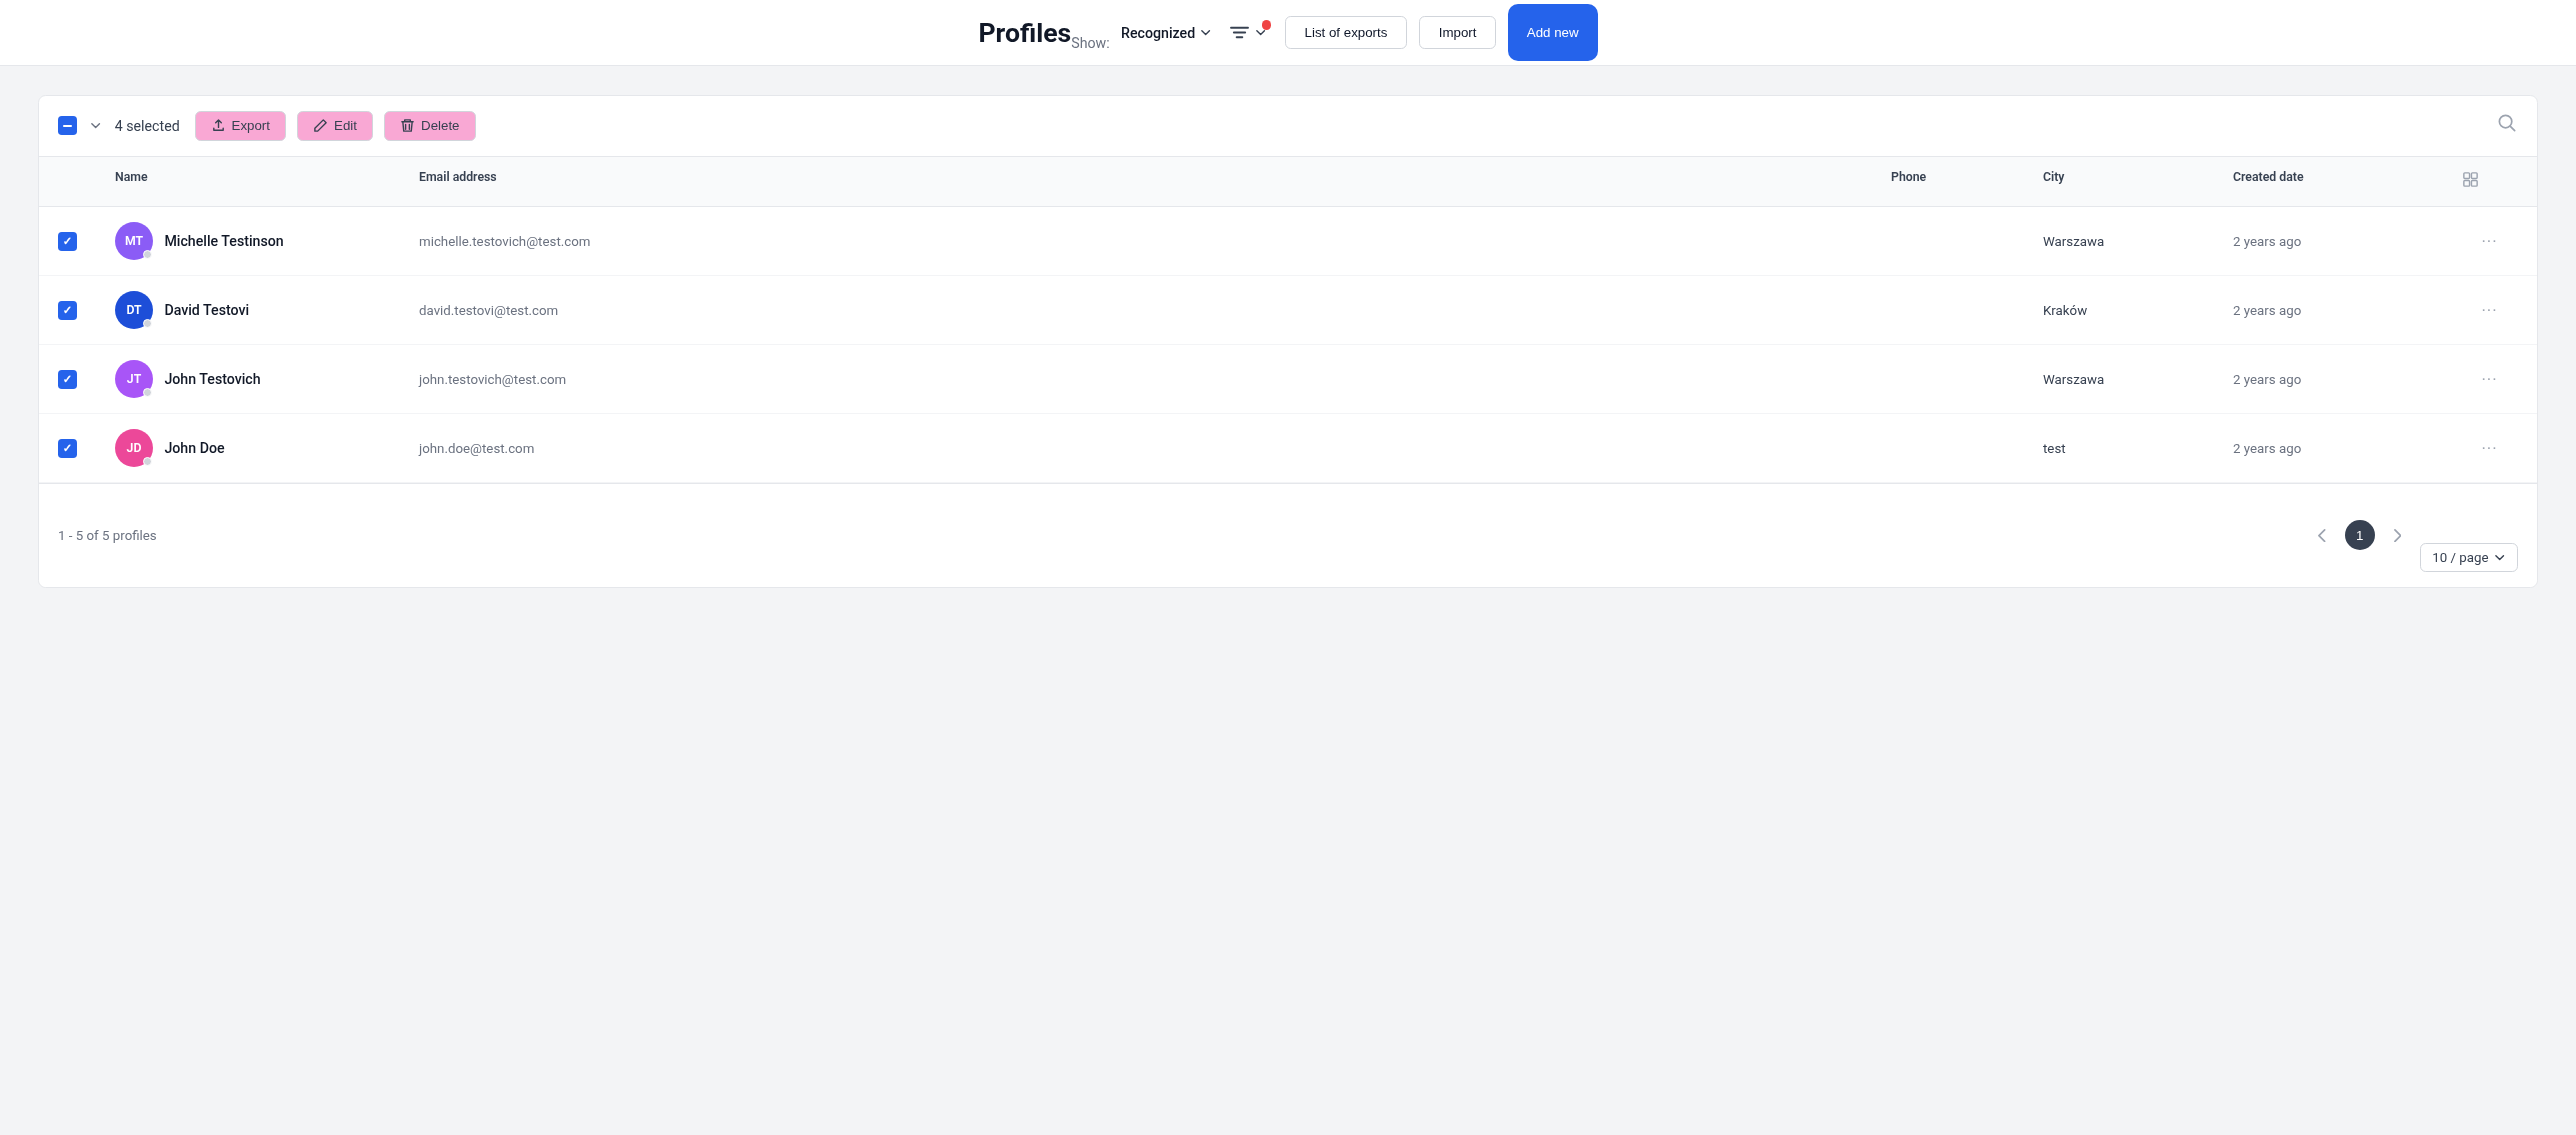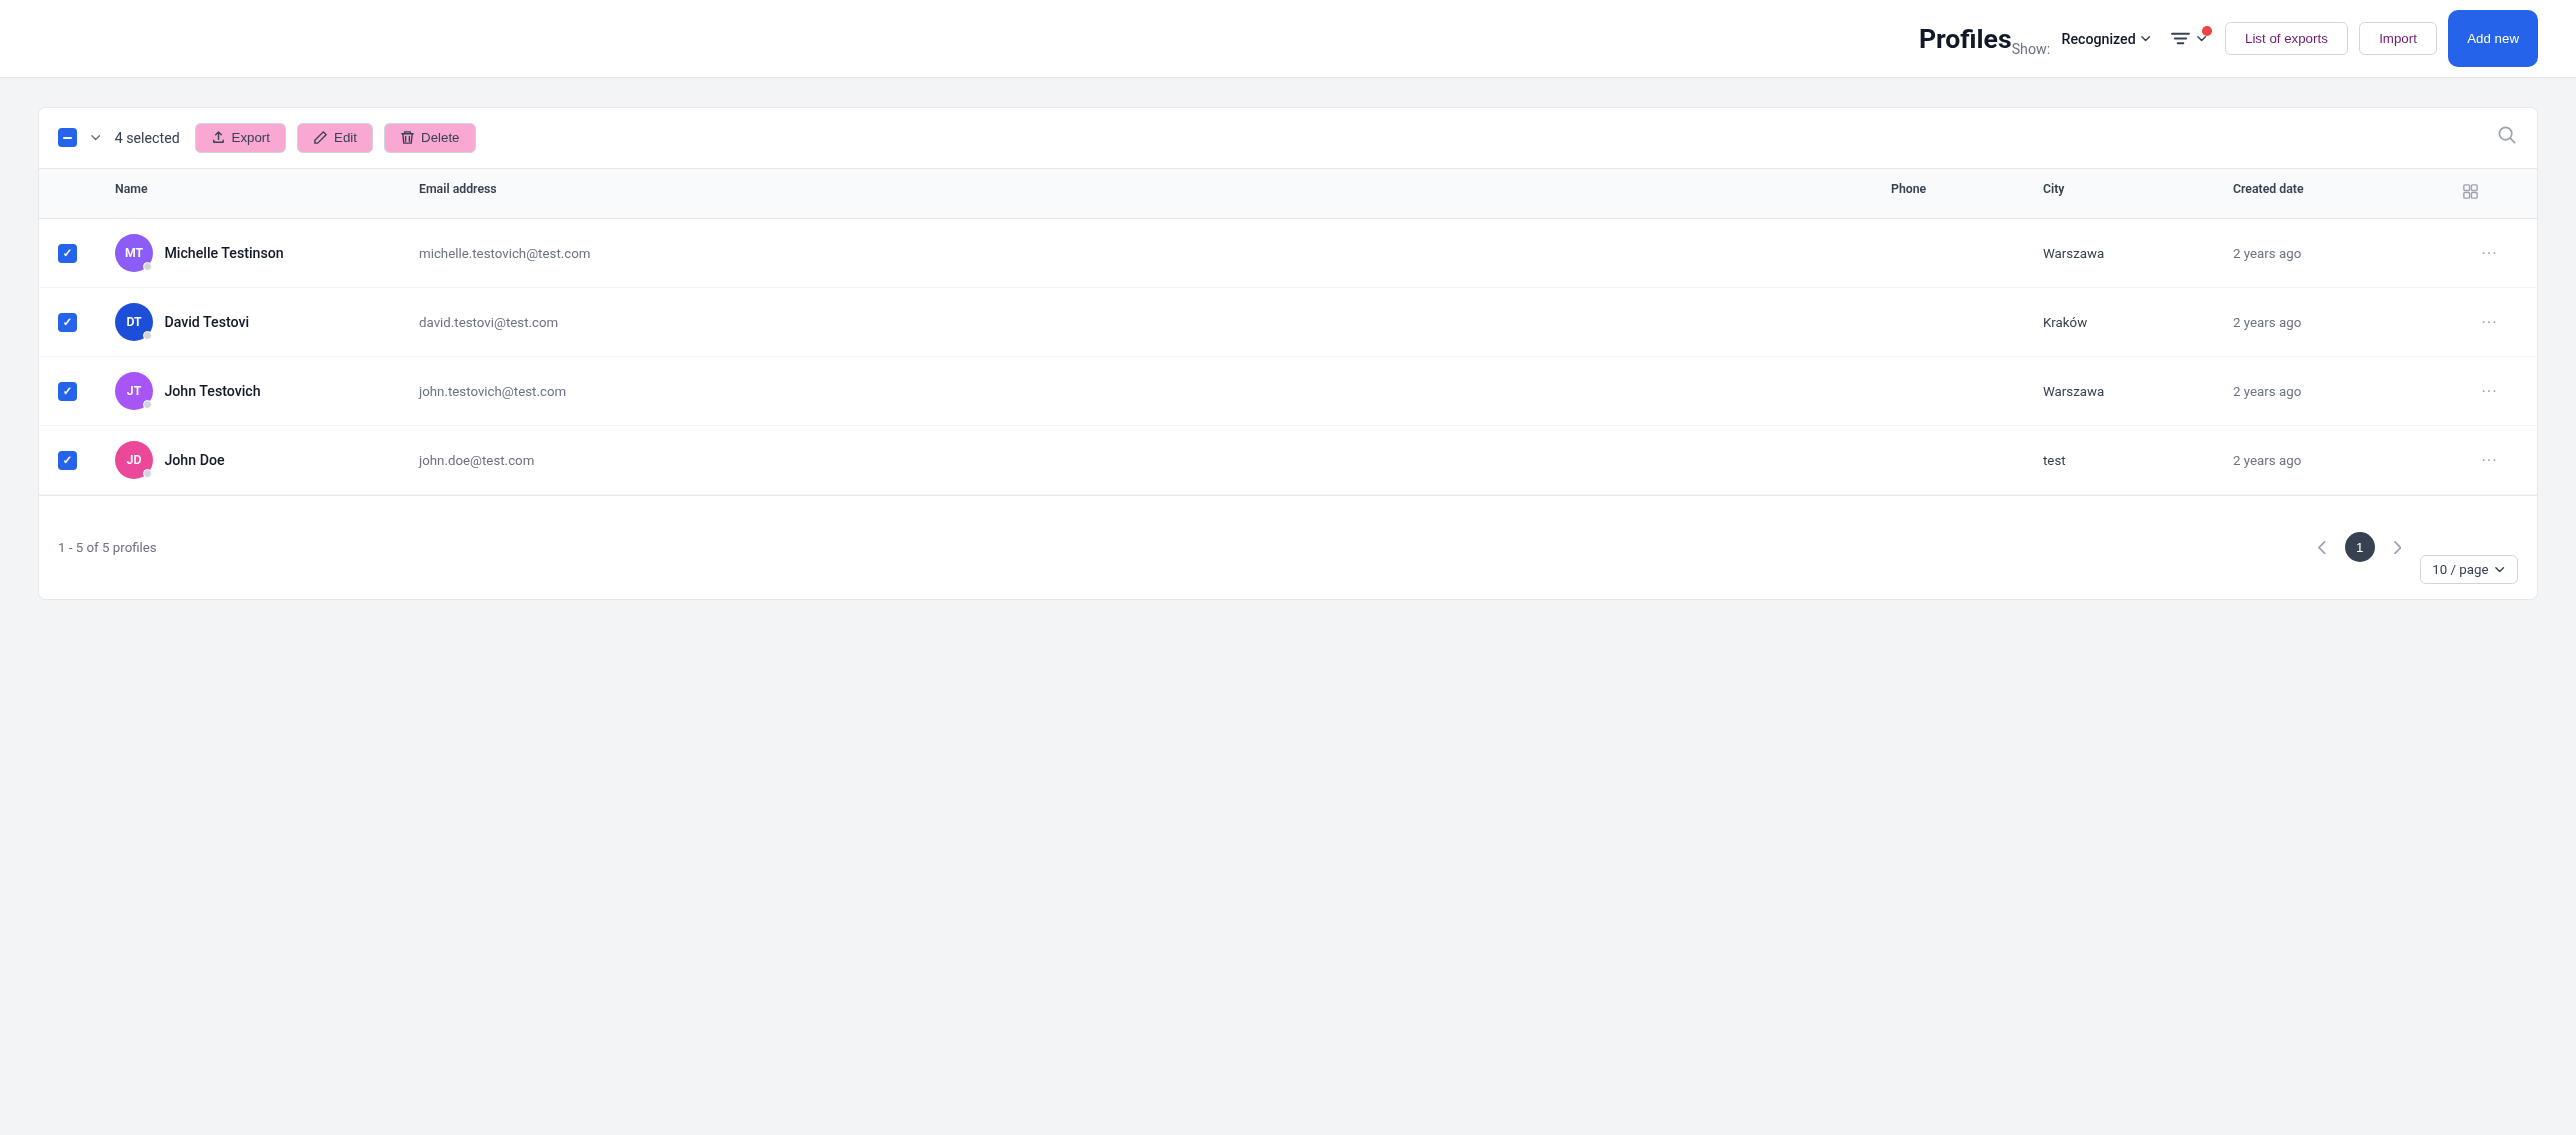--- a/index.html
+++ b/index.html
@@ -2,24 +2,24 @@
 <html style="font-size:15px"><head>
   <meta charset="utf-8">
   <style>
     * { box-sizing: border-box; margin: 0; padding: 0; }
     body { font-family: -apple-system, BlinkMacSystemFont, 'Segoe UI', Roboto, sans-serif; background: #f3f4f6; color: #111827; }
 
     
     .header {
       background: #fff;
       padding: 0 38px;
-      height: 78px;
-      display: flex;
-      align-items: center;
-      justify-content: flex-end;
+      height: 66px;
+      display: flex;
+      align-items: center;
+      justify-content: center;
       border-bottom: 0.9px solid #e5e7eb;
     }
     .header-title {
       font-size: 26.6px;
       font-weight: 700;
       color: #111827;
     }
     .header-right {
       display: flex;
       align-items: center;
@@ -55,21 +55,21 @@
       background: #ef4444;
       border-radius: 50%;
     }
     .btn-outline {
       padding: 8px 19px;
       border: 0.9px solid #d1d5db;
       border-radius: 5.7px;
       background: #fff;
       font-size: 13.3px;
       cursor: pointer;
-      color: #701a75;
+      color: #0f172a;
     }
     .btn-primary {
       padding: 21px 19px;
       border: none;
       border-radius: 10px;
       background: #2563eb;
       font-size: 13.3px;
       cursor: pointer;
       color: #fff;
       font-weight: 500;

